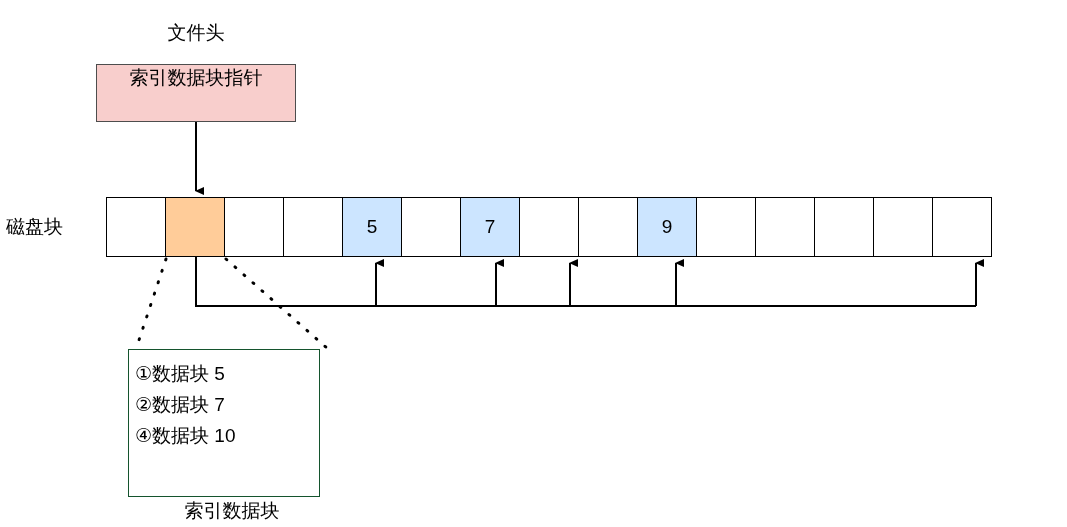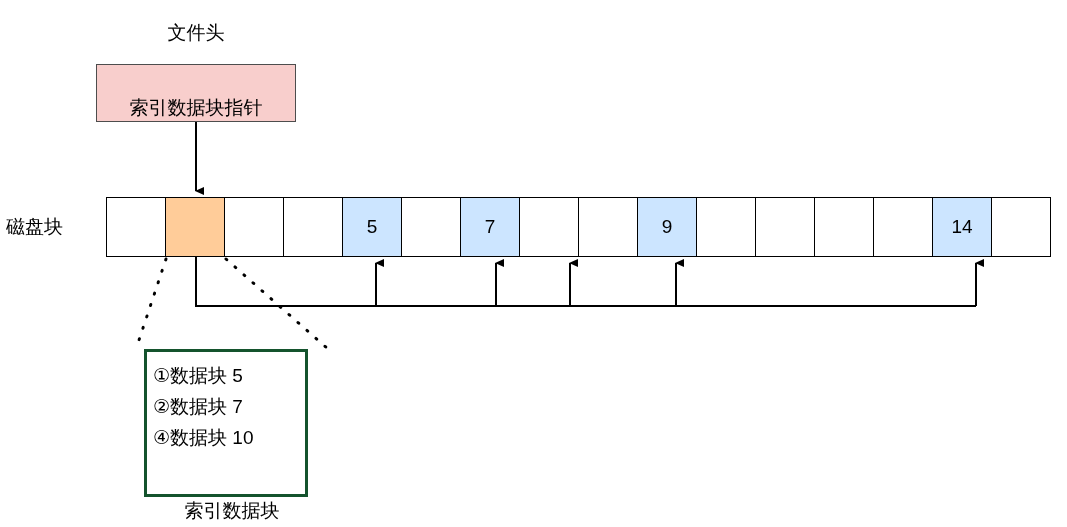--- a/index.html
+++ b/index.html
@@ -44,21 +44,21 @@
   
   #pointer-box {
     left: 96px;
     top: 45px;
     width: 200px;
     height: 58px;
     background: #f8cecc;
     border: 1px solid #4d4d4d;
     box-sizing: border-box;
     display: flex;
-    align-items: flex-end;
+    align-items: flex-start;
     justify-content: center;
   }
   #pointer-box .txt {
     font-size: 19px;
     white-space: nowrap;
   }
 
   
   #disk-label {
     left: 6px;
@@ -87,26 +87,26 @@
     justify-content: center;
     font-size: 19px;
     color: #000000;
   }
   #disk-row .cell:first-child { margin-left: 0; }
   #disk-row .cell.orange { background: #ffcc99; }
   #disk-row .cell.blue   { background: #cce5ff; }
 
   
   #index-box {
-    left: 144px;
+    left: 128px;
     top: 330px;
-    width: 164px;
+    width: 192px;
     height: 148px;
     background: #ffffff;
-    border: 3px solid #14532d;
+    border: 1px solid #14532d;
     box-sizing: border-box;
     padding: 8px 0 0 6px;
   }
   #index-box .entry {
     font-size: 19px;
     line-height: 31px;
     white-space: nowrap;
   }
   #index-caption {
     left: 136px;
@@ -138,21 +138,20 @@
       <div class="cell blue">5</div>
       <div class="cell "></div>
       <div class="cell blue">7</div>
       <div class="cell "></div>
       <div class="cell "></div>
       <div class="cell blue">9</div>
       <div class="cell "></div>
       <div class="cell "></div>
       <div class="cell "></div>
       <div class="cell "></div>
-      <div class="cell blue">14</div>
       <div class="cell "></div>
     </div>
 
   <div class="abs" id="index-box">
       <div class="entry">①数据块 5</div>
       <div class="entry">②数据块 7</div>
       <div class="entry">④数据块 10</div>
     </div>
 
   <div class="abs" id="index-caption">索引数据块</div>

